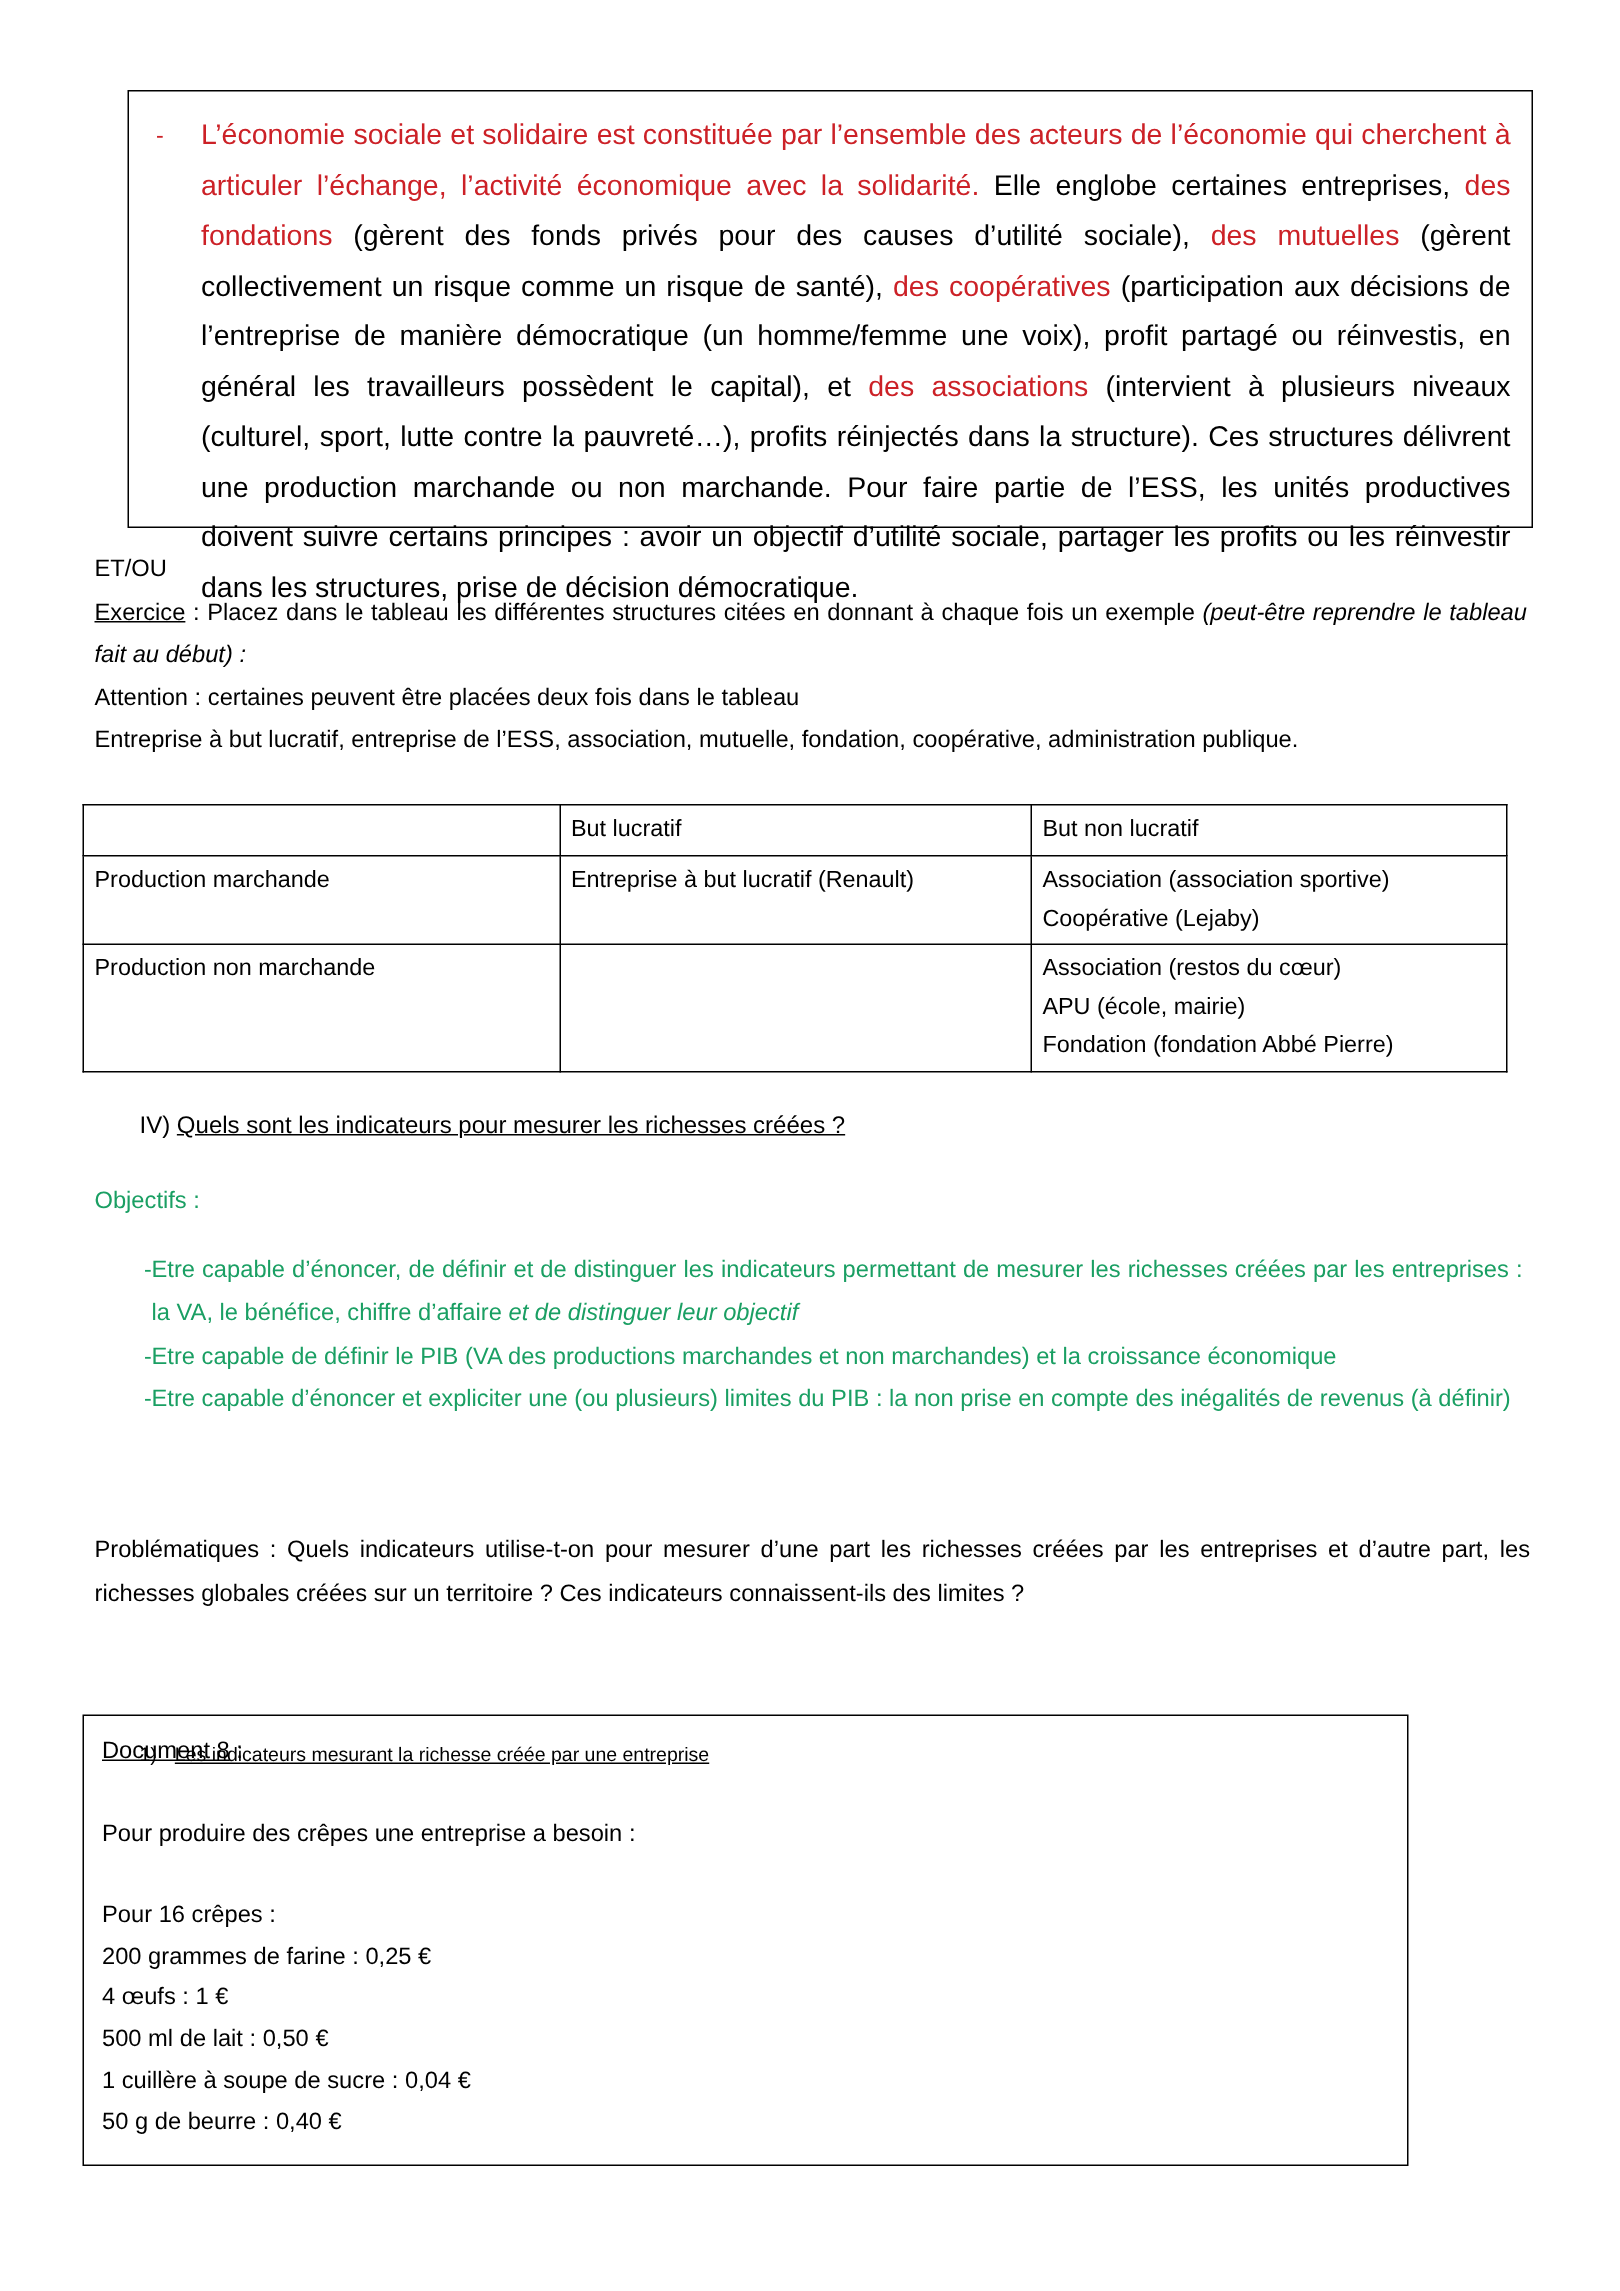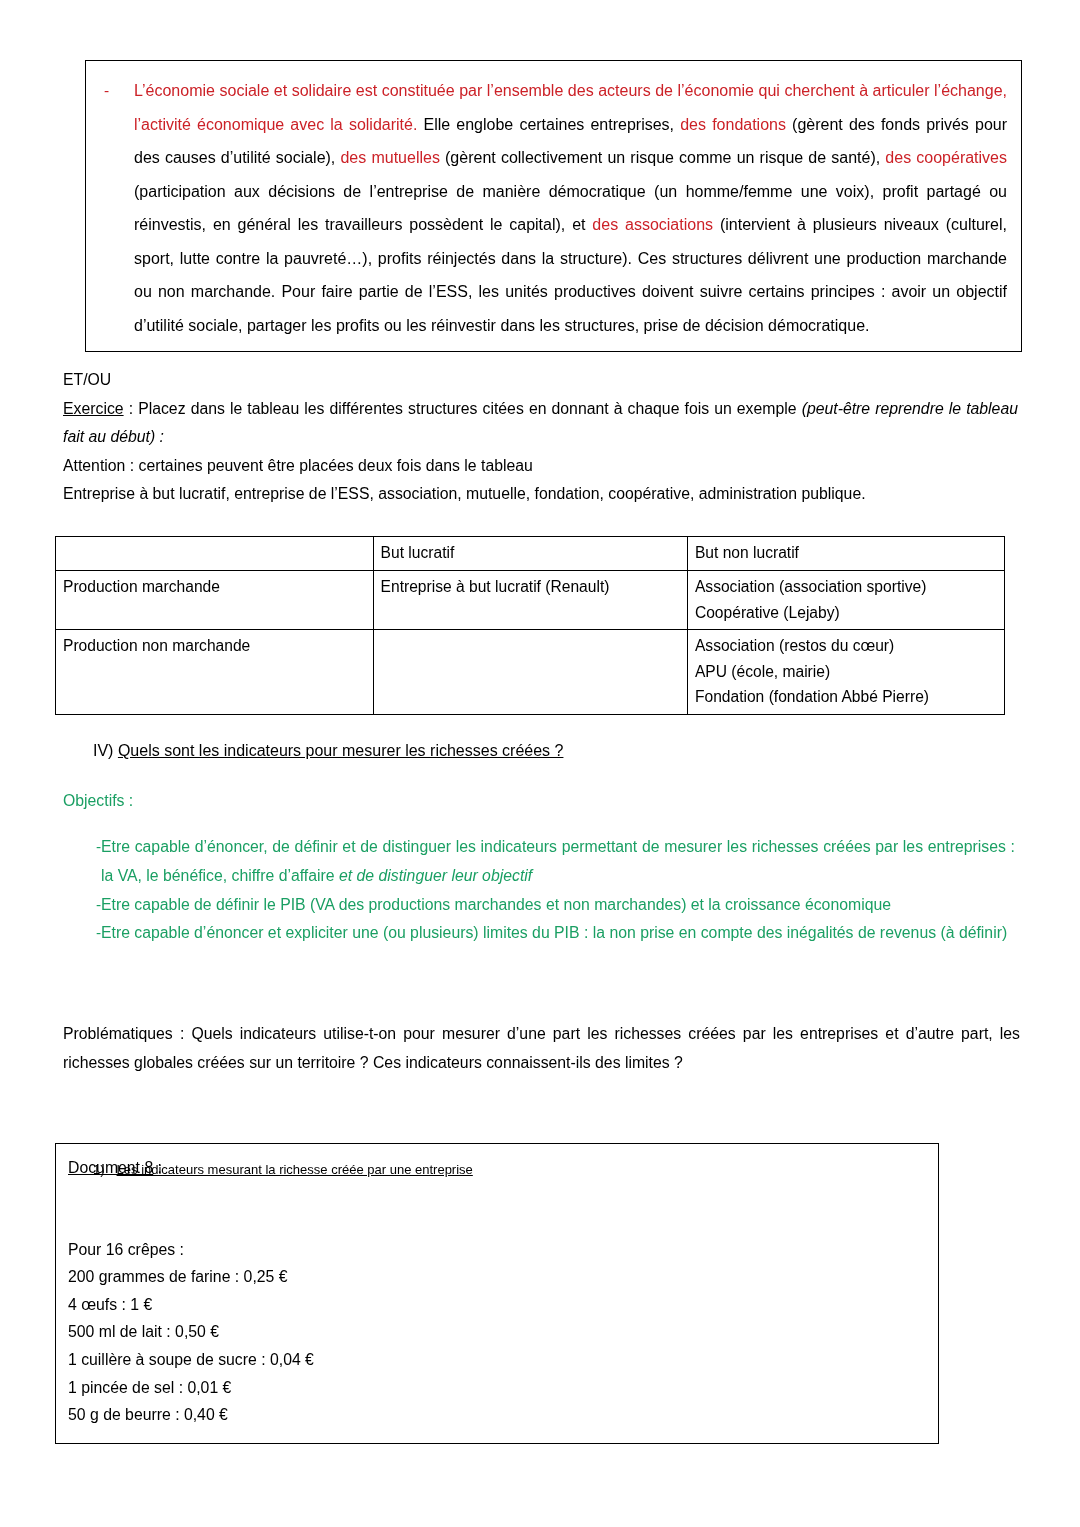--- a/index.html
+++ b/index.html
@@ -46,21 +46,21 @@
     width: 34px;
     flex: 0 0 34px;
     font-size: 15.5px;
     line-height: 34px;
     color: #cc2127;
     padding-left: 4px;
     box-sizing: border-box;
   }
   .ess-text {
     flex: 1 1 auto;
-    font-size: 16px;
+    font-size: 19px;
     line-height: 33.5px;
     text-align: justify;
     text-justify: inter-word;
   }
   .ess-text > span { display: inline; }
 
   
   .lines {
     position: absolute;
     left: 63px;
@@ -256,23 +256,23 @@
 
   <div class="prob">Problématiques : Quels indicateurs utilise-t-on pour mesurer d’une part les richesses créées par les entreprises et d’autre part, les richesses globales créées sur un territoire ? Ces indicateurs connaissent-ils des limites ?</div>
 
   <div class="h-1">
     <span class="num">1)</span><span class="txt">Les indicateurs mesurant la richesse créée par une entreprise</span>
   </div>
 
   <div class="doc-box">
     <p class="doc-title"><span class="u">Document 8</span><span> :</span></p>
     <div class="spacer"></div>
+    <p>Pour produire des crêpes une entreprise a besoin :</p>
     <div class="spacer"></div>
     <p>Pour 16 crêpes :</p>
     <p>200 grammes de farine : 0,25 €</p>
     <p>4 œufs : 1 €</p>
     <p>500 ml de lait : 0,50 €</p>
     <p>1 cuillère à soupe de sucre : 0,04 €</p>
-    <p>1 pincée de sel : 0,01 €</p>
     <p>50 g de beurre : 0,40 €</p>
   </div>
 
 </div>
 
 </body></html>

